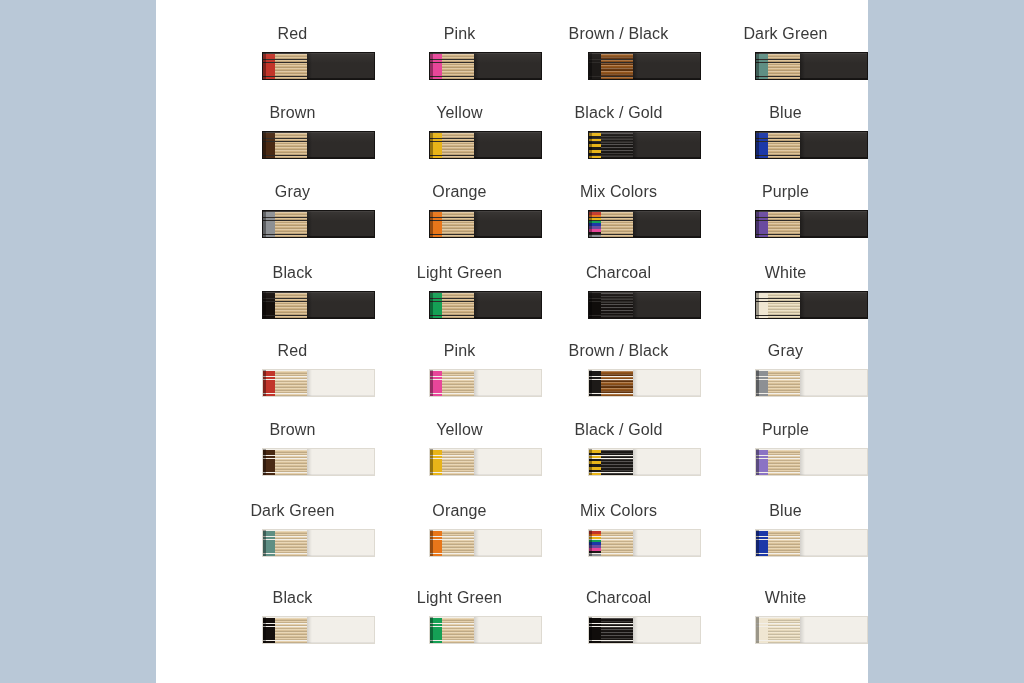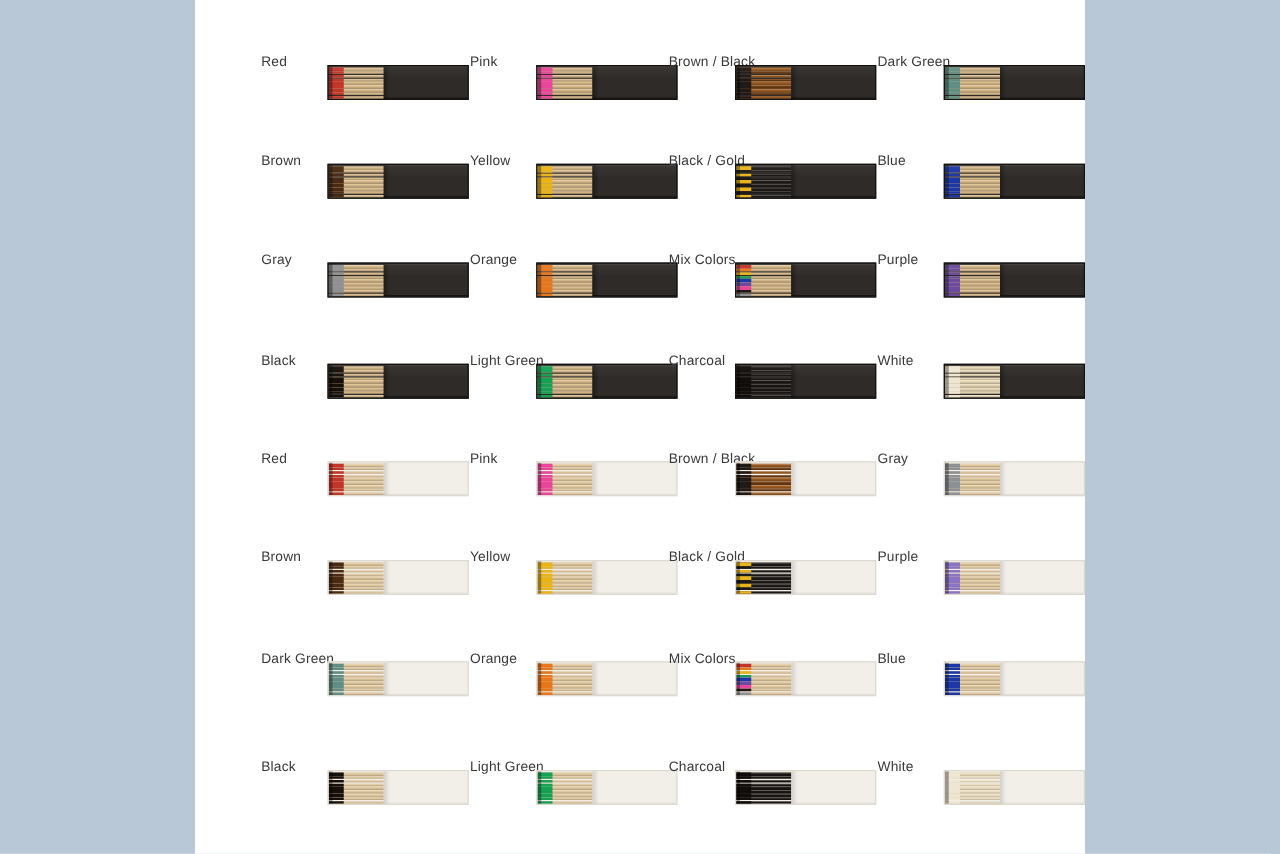--- a/index.html
+++ b/index.html
@@ -33,24 +33,25 @@
     width: 712px;
     height: 683px;
   }
   .cell {
     position: absolute;
     width: 167px;
     height: 79px;
   }
   .cell-label {
     position: absolute;
-    top: 16px;
+    top: 0;
     left: 0;
     width: 167px;
-    font-size: 11px;
+    text-align: center;
+    font-size: 16px;
     line-height: 14px;
     color: #3a3a3a;
     letter-spacing: 0.15px;
     white-space: nowrap;
   }
   
   .matchbox {
     position: absolute;
     top: 25px;
     left: 53px;

